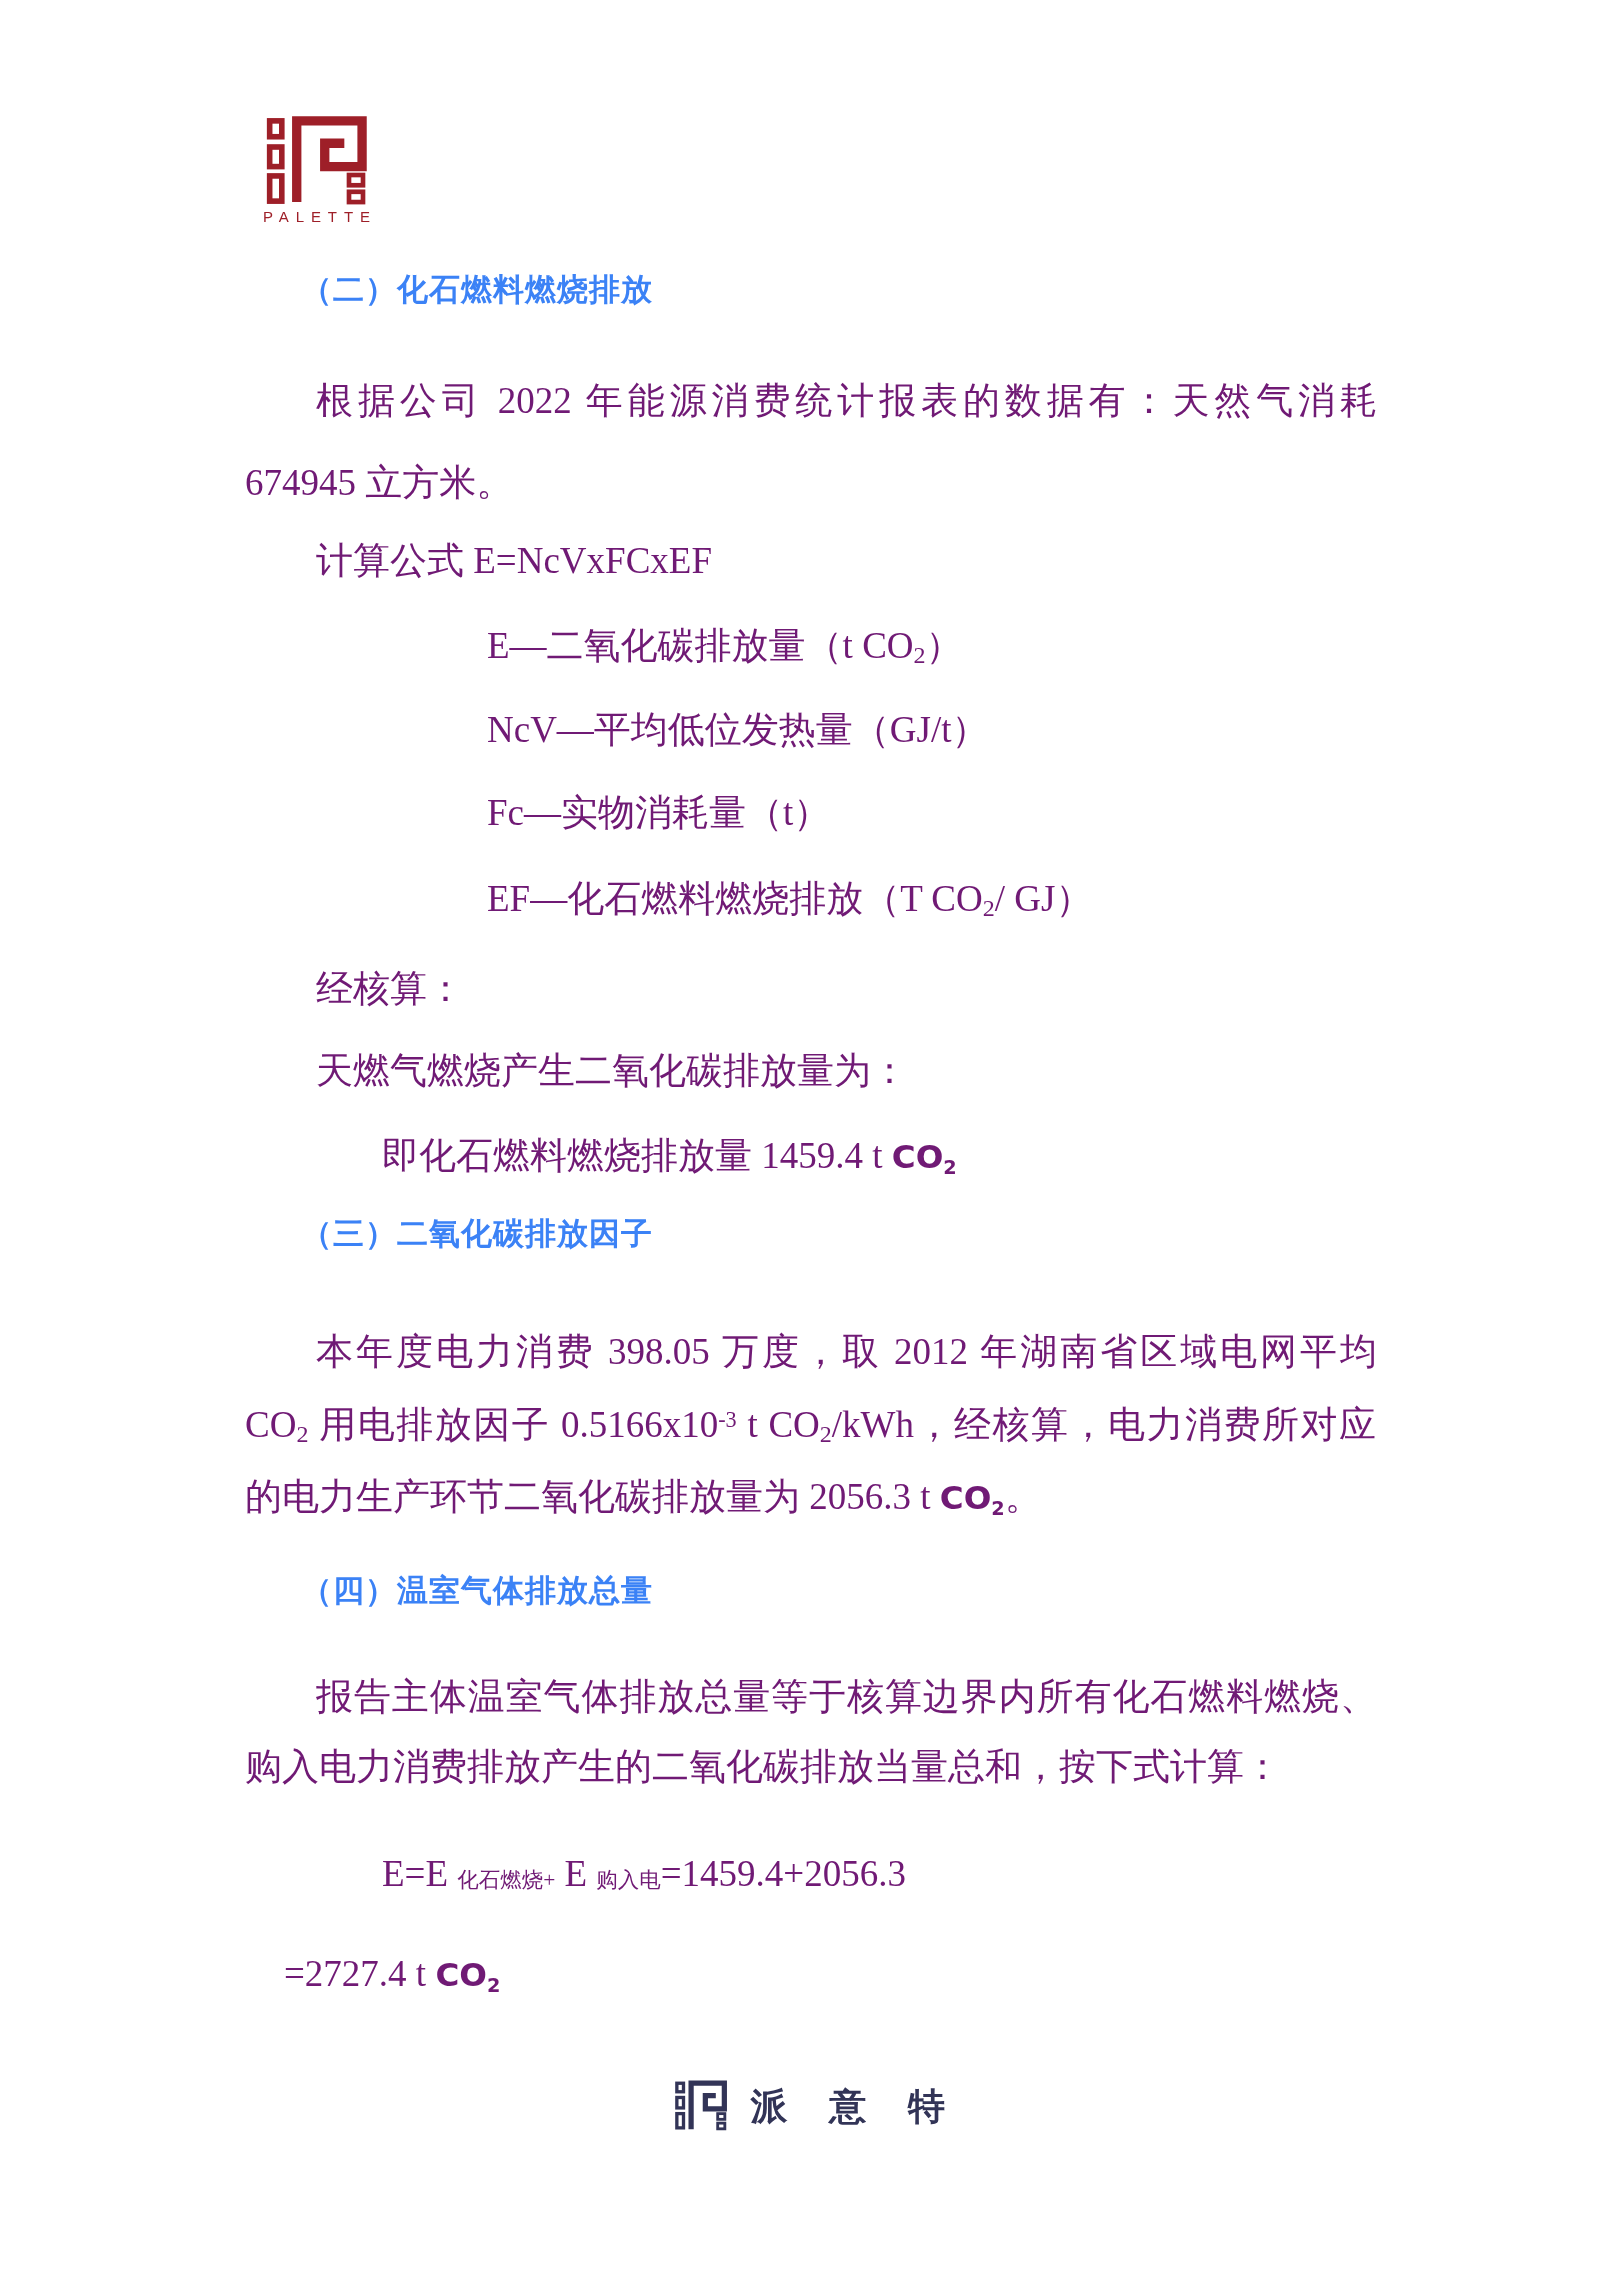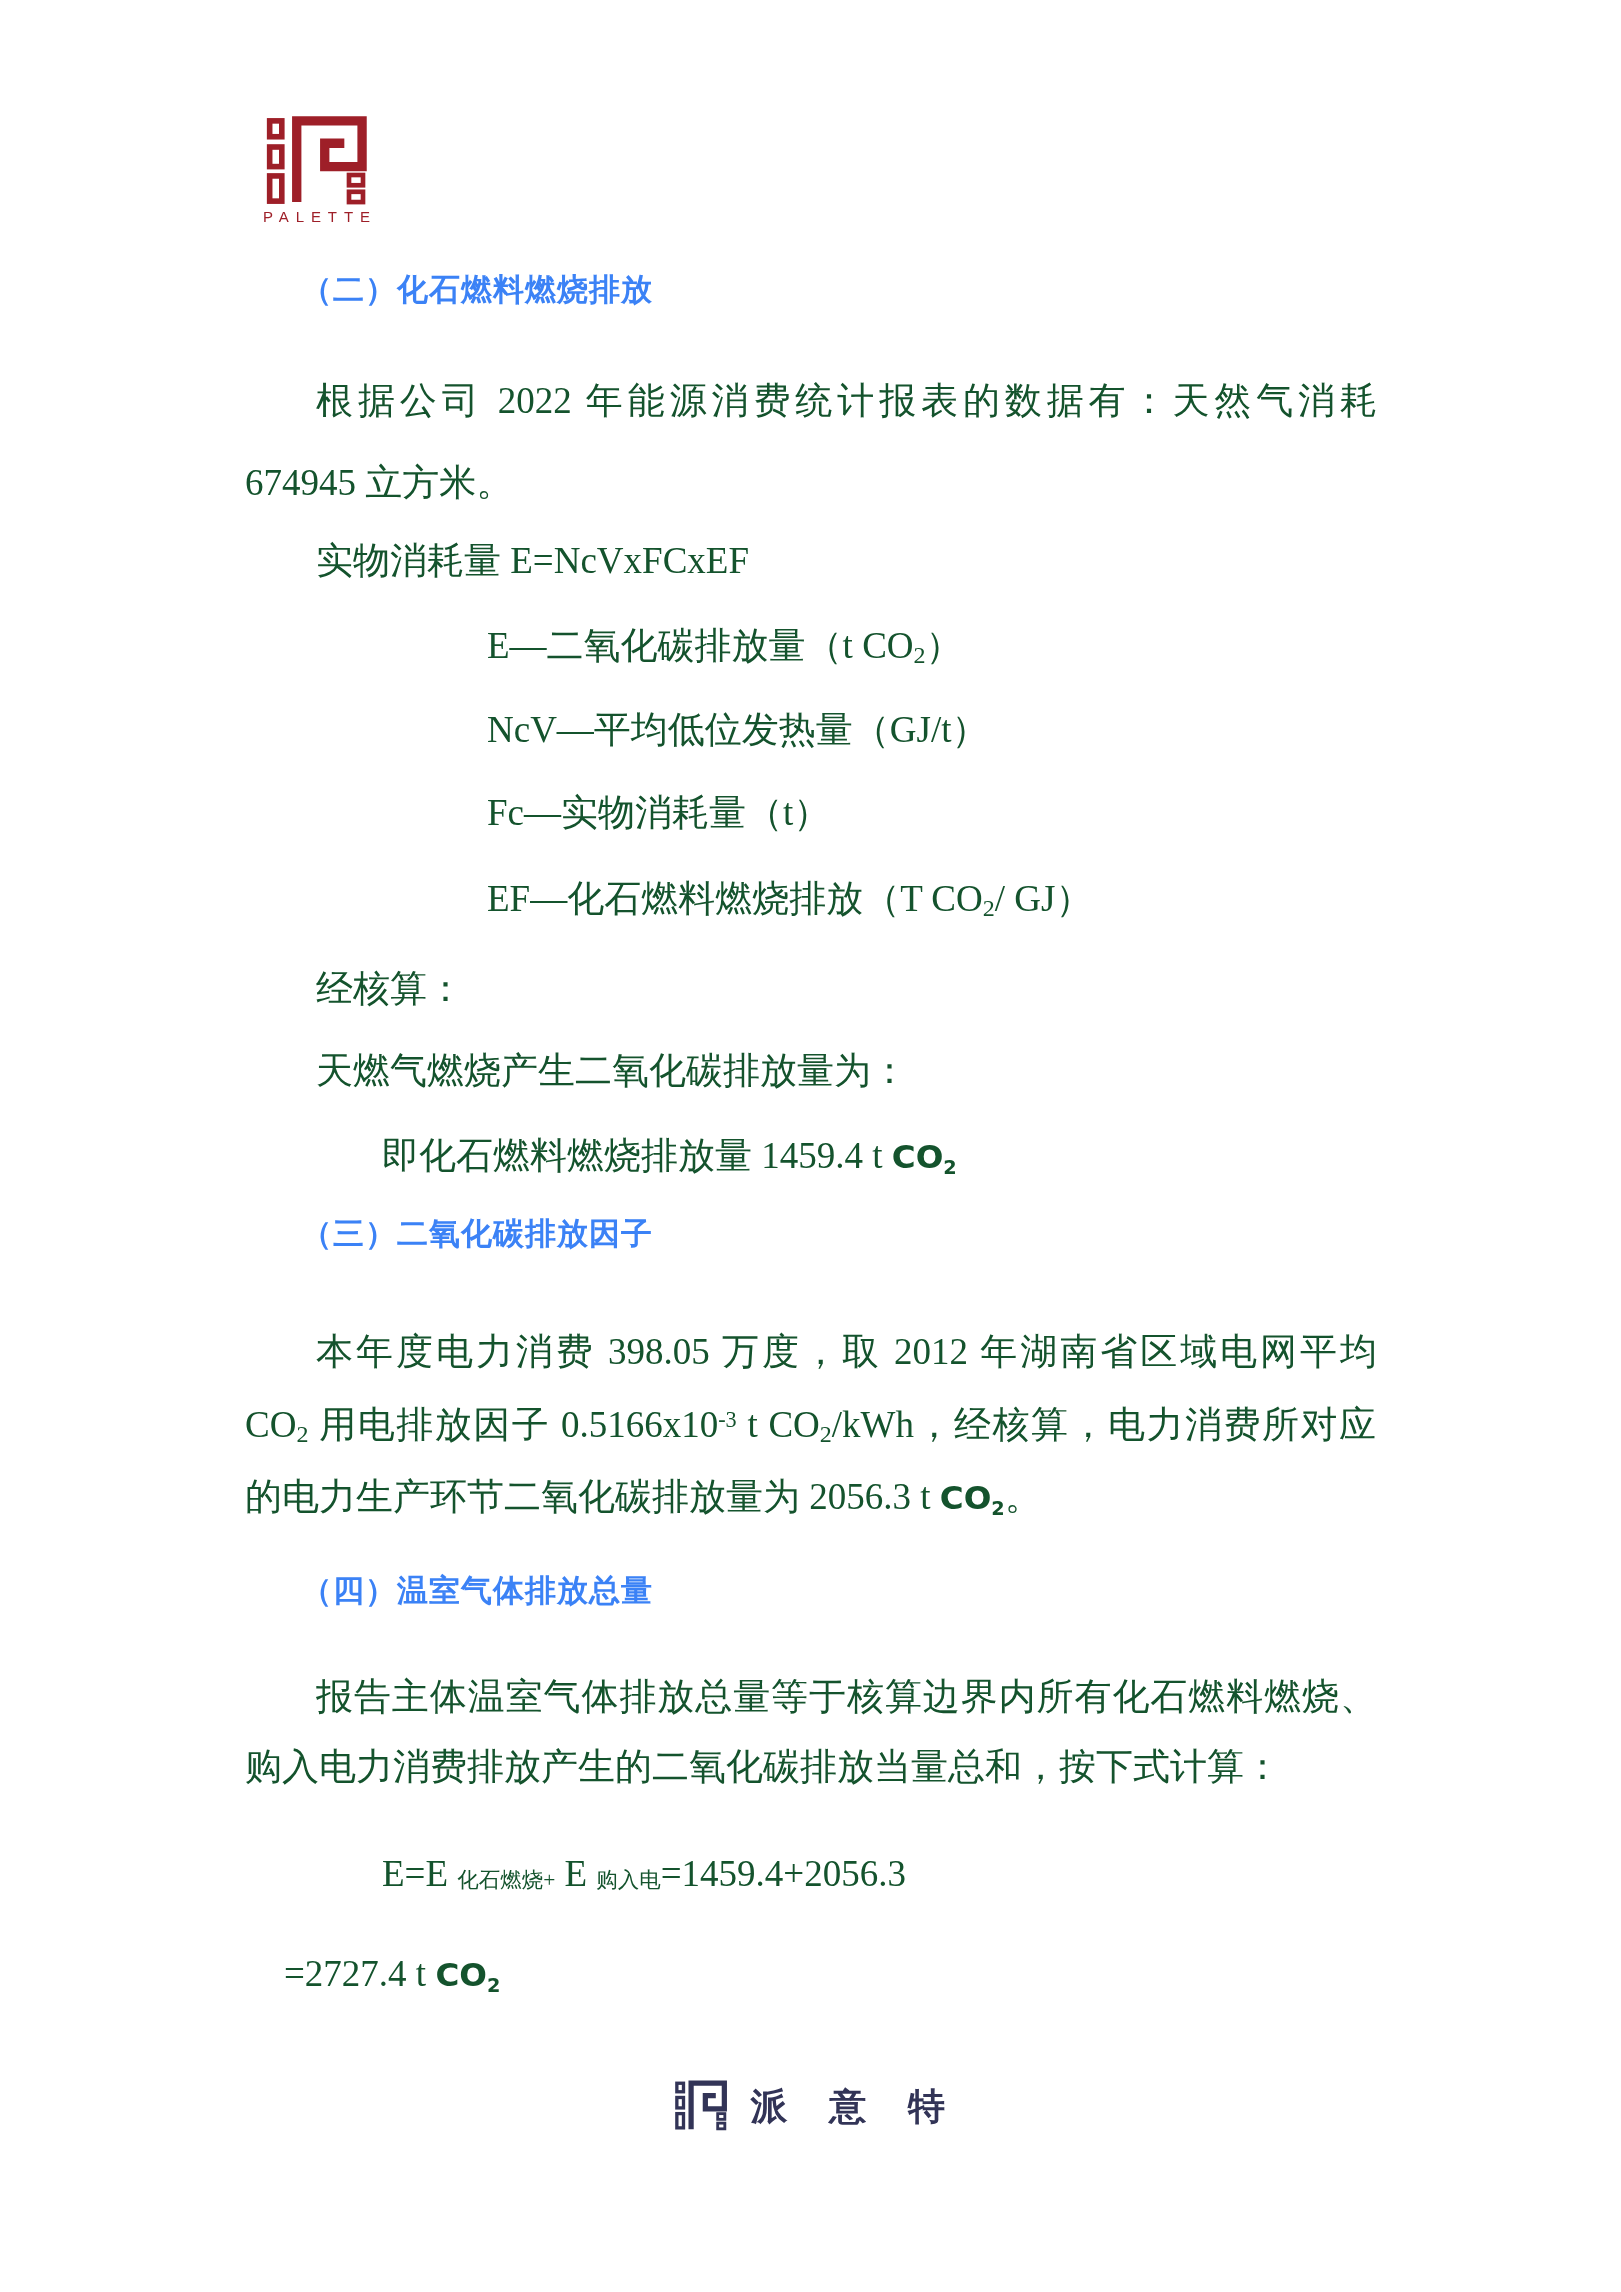--- a/index.html
+++ b/index.html
@@ -9,21 +9,21 @@
     background:#ffffff;
     overflow:hidden;
     font-family:"Liberation Serif","DejaVu Serif",serif;
     color:#111111;
   }
   .line{
     position:absolute;
     font-size:37px;
     line-height:1.15;
     white-space:nowrap;
-    color:#14532d;
+    color:#701a75;
   }
   .just{
     white-space:normal;
     text-align:justify;
     text-align-last:justify;
   }
   .h{
     font-family:"Liberation Sans","DejaVu Sans",sans-serif;
     font-weight:700;
     font-size:31px;
@@ -70,21 +70,21 @@
       </g>
     </svg>
   </div>
   <div class="brand-word" style="color:#9e1f28">PALETTE</div>
 
   <div class="line h" style="top:272px;left:301px">（二）化石燃料燃烧排放</div>
 
   <div class="line just" style="top:380px;left:316px;width:1061px">根据公司 2022 年能源消费统计报表的数据有：天然气消耗</div>
   <div class="line" style="top:462px;left:245px">674945 立方米。</div>
 
-  <div class="line" style="top:540px;left:316px">实物消耗量 E=NcVxFCxEF</div>
+  <div class="line" style="top:540px;left:316px">计算公式 E=NcVxFCxEF</div>
 
   <div class="line" style="top:625px;left:487px"><span>E—二氧化碳排放量（t CO</span><span class="s-sub">2</span><span>）</span></div>
   <div class="line" style="top:709px;left:487px">NcV—平均低位发热量（GJ/t）</div>
   <div class="line" style="top:792px;left:487px">Fc—实物消耗量（t）</div>
   <div class="line" style="top:878px;left:487px"><span>EF—化石燃料燃烧排放（T CO</span><span class="s-sub">2</span><span>/ GJ）</span></div>
 
   <div class="line" style="top:968px;left:316px">经核算：</div>
   <div class="line" style="top:1050px;left:316px">天燃气燃烧产生二氧化碳排放量为：</div>
   <div class="line" style="top:1135px;left:382px"><span>即化石燃料燃烧排放量 1459.4 t </span><span class="s-co">CO</span><span class="s-cosub">2</span></div>
 

